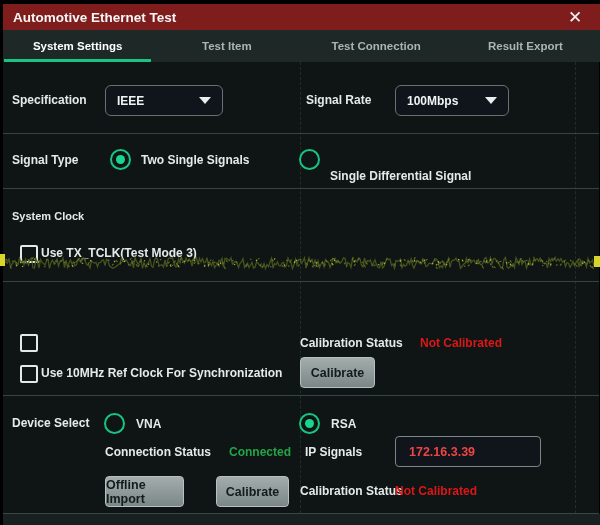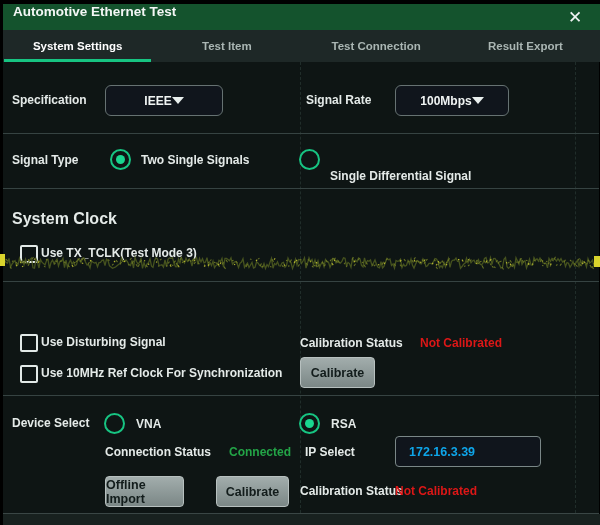--- a/index.html
+++ b/index.html
@@ -4,48 +4,48 @@
 <style>
   html,body{margin:0;padding:0;background:#000;}
   #screen{
     position:relative;width:600px;height:525px;overflow:hidden;
     background:#0e1514;
     font-family:"Liberation Sans","DejaVu Sans",sans-serif;
     -webkit-font-smoothing:antialiased;
   }
   .abs{position:absolute;}
   .label{font-size:12px;font-weight:600;color:#e4eae8;white-space:nowrap;}
-  .section-title{font-size:16px;font-weight:600;color:#e4eae8;white-space:nowrap;}
-  .titlebar{left:3px;top:4px;width:597px;height:26px;background:#14532d;display:flex;}
+  .section-title{font-size:11px;font-weight:600;color:#e4eae8;white-space:nowrap;}
+  .titlebar{left:3px;top:4px;width:597px;height:26px;background:#7f1d1d;display:flex;align-items:center;}
   .titlebar .t{font-size:13.5px;font-weight:bold;color:#f4f7f6;margin-left:10px;}
   .close{position:absolute;right:10px;top:0;height:26px;width:30px;display:flex;align-items:center;justify-content:center;
          color:#eef3f2;font-size:17px;cursor:default;}
   .tabbar{left:3px;top:30px;width:597px;height:32px;background:#1e2827;display:flex;}
   .tab{flex:1 1 0;display:flex;align-items:center;justify-content:center;font-size:11.5px;
        color:#aab6b3;position:relative;font-weight:600;}
   .tab.active{color:#ffffff;font-weight:bold;}
   .tab.active .underline{position:absolute;left:1px;right:1px;bottom:0;height:3px;background:#17c482;}
   .divider{left:3px;width:596px;height:1px;background:#364342;}
   .vline{top:62px;height:451px;width:1px;border-left:1px dashed rgba(140,185,165,0.15);}
   .select{background:#10151c;border:1px solid #667272;border-radius:6px;height:31px;
-          display:flex;align-items:center;justify-content:center;padding:0 11px;box-sizing:border-box;}
+          display:flex;align-items:center;justify-content:space-between;padding:0 11px;box-sizing:border-box;}
   .select .val{font-size:12px;font-weight:600;color:#f0f4f3;}
   .caret{width:0;height:0;border-left:6px solid transparent;border-right:6px solid transparent;border-top:7px solid #e9efee;}
   .radio{width:21px;height:21px;border:2.5px solid #17c482;border-radius:50%;box-sizing:border-box;
          display:flex;align-items:center;justify-content:center;background:transparent;}
   .radio .dot{width:9px;height:9px;border-radius:50%;background:transparent;}
   .radio.sel .dot{background:#19d68f;}
   .checkbox{width:14px;height:14px;border:2px solid #e2e9e7;border-radius:2px;background:transparent;}
   .btn{background:linear-gradient(180deg,#a2adac 0%,#7b8786 100%);border:1px solid #b7c0bf;border-radius:4px;
        height:31px;display:flex;align-items:center;justify-content:center;box-sizing:border-box;
        color:#121c1b;font-size:12.5px;font-weight:bold;}
   .status-red{font-size:12px;font-weight:bold;color:#dc1717;white-space:nowrap;}
   .status-green{font-size:12px;font-weight:bold;color:#23a447;white-space:nowrap;}
   .input{background:#10151c;border:1px solid #7a8787;border-radius:4px;height:31px;box-sizing:border-box;
-         display:flex;align-items:center;padding:0 13px;color:#0ea5e9;font-size:12.5px;font-weight:600;}
+         display:flex;align-items:center;padding:0 13px;color:#ef4444;font-size:12.5px;font-weight:600;}
   .edge-marker{background:#d9d42c;}
   .bottom-band{left:3px;top:514px;width:597px;height:11px;background:#18211f;}
   .blackstrip{background:#000;}
 </style>
 </head>
 <body>
 
 <div id="screen">
 
   <div class="abs blackstrip" style="left:0;top:0;width:600px;height:4px;"></div>
@@ -110,40 +110,39 @@
 
   <svg class="abs" style="left:0;top:252px;" width="600" height="22">
       <path d="M0.0 10.9L1.5 11.7L3.0 6.8L4.5 8.2L6.0 10.4L7.5 11.1L9.0 6.4L10.5 15.2L12.0 12.0L13.5 10.0L15.0 8.6L16.5 14.1L18.0 12.7L19.5 6.3L21.0 11.0L22.5 8.1L24.0 12.9L25.5 7.2L27.0 11.7L28.5 10.9L30.0 7.4L31.5 6.1L33.0 15.8L34.5 16.2L36.0 6.8L37.5 10.4L39.0 16.0L40.5 7.6L42.0 10.1L43.5 11.6L45.0 12.9L46.5 8.6L48.0 7.4L49.5 16.3L51.0 10.4L52.5 8.1L54.0 11.5L55.5 9.1L57.0 7.2L58.5 14.0L60.0 9.4L61.5 9.4L63.0 6.4L64.5 15.7L66.0 8.1L67.5 15.2L69.0 10.7L70.5 8.1L72.0 12.1L73.5 9.9L75.0 13.8L76.5 12.7L78.0 7.0L79.5 8.0L81.0 10.5L82.5 6.5L84.0 6.0L85.5 10.0L87.0 13.0L88.5 12.6L90.0 16.0L91.5 9.1L93.0 10.3L94.5 11.0L96.0 10.3L97.5 14.7L99.0 10.5L100.5 10.3L102.0 8.4L103.5 8.1L105.0 13.7L106.5 7.0L108.0 8.5L109.5 13.9L111.0 14.9L112.5 16.2L114.0 15.7L115.5 15.0L117.0 13.7L118.5 12.5L120.0 11.6L121.5 5.8L123.0 9.1L124.5 9.4L126.0 7.9L127.5 9.8L129.0 13.0L130.5 13.6L132.0 8.4L133.5 16.0L135.0 5.6L136.5 9.5L138.0 11.9L139.5 10.4L141.0 6.5L142.5 16.4L144.0 10.5L145.5 15.1L147.0 12.0L148.5 10.7L150.0 6.9L151.5 14.2L153.0 15.4L154.5 8.4L156.0 5.8L157.5 7.2L159.0 13.3L160.5 13.2L162.0 12.8L163.5 15.1L165.0 8.0L166.5 14.6L168.0 7.4L169.5 5.9L171.0 6.4L172.5 5.7L174.0 11.4L175.5 14.6L177.0 14.8L178.5 7.1L180.0 10.9L181.5 6.1L183.0 8.6L184.5 10.9L186.0 6.2L187.5 9.4L189.0 8.0L190.5 8.8L192.0 14.2L193.5 7.0L195.0 7.3L196.5 5.5L198.0 12.4L199.5 6.4L201.0 9.9L202.5 6.7L204.0 10.8L205.5 10.1L207.0 5.6L208.5 13.8L210.0 10.5L211.5 13.6L213.0 9.2L214.5 15.7L216.0 13.4L217.5 12.5L219.0 8.4L220.5 9.5L222.0 6.3L223.5 15.2L225.0 6.4L226.5 6.3L228.0 7.5L229.5 8.8L231.0 5.8L232.5 12.1L234.0 10.3L235.5 9.6L237.0 11.4L238.5 15.5L240.0 11.3L241.5 10.1L243.0 6.8L244.5 15.4L246.0 12.8L247.5 11.0L249.0 15.5L250.5 13.0L252.0 10.5L253.5 16.1L255.0 15.2L256.5 10.1L258.0 11.0L259.5 13.2L261.0 14.2L262.5 15.6L264.0 11.5L265.5 16.4L267.0 12.5L268.5 14.6L270.0 10.3L271.5 6.3L273.0 16.2L274.5 11.6L276.0 12.7L277.5 9.8L279.0 13.8L280.5 14.1L282.0 11.0L283.5 10.4L285.0 15.2L286.5 13.4L288.0 6.1L289.5 9.6L291.0 10.6L292.5 16.4L294.0 12.7L295.5 7.2L297.0 12.9L298.5 7.4L300.0 7.7L301.5 11.3L303.0 9.0L304.5 5.7L306.0 16.1L307.5 11.2L309.0 5.9L310.5 9.8L312.0 7.5L313.5 12.7L315.0 8.1L316.5 13.6L318.0 8.9L319.5 15.5L321.0 12.1L322.5 9.8L324.0 14.6L325.5 7.5L327.0 9.3L328.5 10.1L330.0 15.3L331.5 11.8L333.0 6.4L334.5 7.3L336.0 10.8L337.5 8.3L339.0 9.9L340.5 11.1L342.0 9.1L343.5 5.8L345.0 6.2L346.5 13.7L348.0 10.5L349.5 11.6L351.0 15.4L352.5 6.7L354.0 10.0L355.5 8.0L357.0 9.8L358.5 5.9L360.0 6.9L361.5 13.5L363.0 14.9L364.5 5.8L366.0 11.4L367.5 8.6L369.0 9.3L370.5 8.0L372.0 13.6L373.5 10.9L375.0 8.0L376.5 12.4L378.0 15.3L379.5 15.9L381.0 9.7L382.5 15.9L384.0 14.3L385.5 10.0L387.0 6.4L388.5 7.8L390.0 7.0L391.5 13.5L393.0 12.0L394.5 16.1L396.0 8.5L397.5 9.4L399.0 9.0L400.5 7.3L402.0 15.6L403.5 12.3L405.0 14.2L406.5 13.3L408.0 8.5L409.5 11.9L411.0 7.0L412.5 13.3L414.0 16.1L415.5 12.2L417.0 9.2L418.5 9.2L420.0 11.6L421.5 11.7L423.0 6.9L424.5 9.8L426.0 14.6L427.5 13.7L429.0 11.3L430.5 11.3L432.0 12.2L433.5 9.7L435.0 6.5L436.5 7.1L438.0 9.7L439.5 15.6L441.0 13.8L442.5 15.7L444.0 10.4L445.5 15.0L447.0 10.4L448.5 6.4L450.0 15.3L451.5 9.3L453.0 8.2L454.5 8.2L456.0 6.1L457.5 9.4L459.0 9.3L460.5 16.3L462.0 14.5L463.5 12.3L465.0 11.4L466.5 6.1L468.0 10.6L469.5 7.2L471.0 10.8L472.5 8.9L474.0 8.2L475.5 11.2L477.0 11.8L478.5 7.9L480.0 12.0L481.5 12.8L483.0 10.9L484.5 6.5L486.0 5.5L487.5 10.9L489.0 10.5L490.5 5.5L492.0 12.3L493.5 6.6L495.0 6.5L496.5 8.9L498.0 10.3L499.5 12.9L501.0 16.1L502.5 15.1L504.0 7.3L505.5 5.5L507.0 14.8L508.5 16.4L510.0 14.8L511.5 13.8L513.0 11.8L514.5 15.6L516.0 5.7L517.5 8.9L519.0 12.3L520.5 6.2L522.0 12.4L523.5 9.6L525.0 8.8L526.5 15.9L528.0 12.1L529.5 7.1L531.0 13.0L532.5 13.3L534.0 5.6L535.5 8.2L537.0 6.8L538.5 9.1L540.0 6.1L541.5 8.3L543.0 11.0L544.5 11.4L546.0 11.3L547.5 15.9L549.0 6.5L550.5 9.4L552.0 6.4L553.5 7.1L555.0 7.1L556.5 9.1L558.0 6.7L559.5 9.1L561.0 6.6L562.5 10.0L564.0 8.9L565.5 14.5L567.0 10.6L568.5 11.2L570.0 15.3L571.5 12.9L573.0 9.4L574.5 13.6L576.0 10.6L577.5 8.3L579.0 14.1L580.5 8.3L582.0 12.3L583.5 10.2L585.0 10.6L586.5 15.0L588.0 6.7L589.5 11.0L591.0 10.1L592.5 8.0L594.0 14.1L595.5 13.1L597.0 7.7L598.5 13.5L600.0 6.6" fill="none" stroke="#49551f" stroke-width="1.3" opacity="0.95"></path>
       <path d="M0 13.1 l1.5 -2.6M2 7.0 l1.5 -0.3M4 7.2 l1.5 -0.0M6 7.1 l1.5 1.7M10 14.7 l1.5 1.8M12 9.4 l1.5 -0.7M16 10.1 l1.5 1.7M22 11.2 l1.5 -1.6M24 8.9 l1.5 2.7M28 13.7 l1.5 -2.4M32 7.1 l1.5 -1.9M38 9.0 l1.5 -0.2M44 14.1 l1.5 1.0M46 8.0 l1.5 -1.0M54 12.4 l1.5 -1.2M56 10.1 l1.5 -1.5M60 9.5 l1.5 -1.1M64 9.8 l1.5 1.2M68 13.5 l1.5 1.5M74 10.8 l1.5 -0.4M76 9.9 l1.5 -1.5M78 8.2 l1.5 -2.0M80 9.7 l1.5 -2.4M82 7.6 l1.5 -2.0M84 7.6 l1.5 0.6M88 12.1 l1.5 -2.1M90 9.0 l1.5 -0.1M108 7.8 l1.5 0.8M112 13.3 l1.5 -1.3M116 8.0 l1.5 2.1M120 12.4 l1.5 -2.4M122 8.1 l1.5 1.9M124 8.6 l1.5 0.7M128 13.1 l1.5 -0.9M130 7.9 l1.5 -1.9M132 11.7 l1.5 -3.0M136 12.3 l1.5 2.2M138 14.8 l1.5 -2.5M140 10.4 l1.5 -2.3M146 13.4 l1.5 1.6M158 13.9 l1.5 0.4M160 8.1 l1.5 -1.2M166 13.9 l1.5 0.0M168 11.5 l1.5 -1.9M170 12.6 l1.5 0.2M172 13.6 l1.5 -0.5M174 10.6 l1.5 -2.0M176 10.8 l1.5 2.7M180 8.0 l1.5 -2.9M182 10.8 l1.5 -1.2M188 9.2 l1.5 -2.7M190 8.9 l1.5 0.3M192 8.9 l1.5 -1.5M194 12.0 l1.5 -2.1M198 10.8 l1.5 1.4M204 12.7 l1.5 1.0M208 11.2 l1.5 -1.7M210 8.6 l1.5 -1.0M214 10.3 l1.5 0.3M216 10.8 l1.5 0.9M218 12.1 l1.5 2.6M222 12.5 l1.5 -2.3M224 14.6 l1.5 2.3M226 7.8 l1.5 2.5M232 8.8 l1.5 -0.4M236 9.1 l1.5 2.2M246 14.9 l1.5 -2.9M250 7.0 l1.5 0.5M258 7.1 l1.5 -1.0M260 14.1 l1.5 -2.7M262 14.8 l1.5 -0.8M270 14.6 l1.5 0.5M272 7.2 l1.5 2.6M282 13.5 l1.5 1.4M286 8.2 l1.5 0.5M288 14.1 l1.5 -0.2M290 10.3 l1.5 -2.9M298 14.5 l1.5 -2.1M300 7.1 l1.5 1.1M306 10.9 l1.5 2.4M308 7.2 l1.5 2.1M312 14.0 l1.5 1.3M314 13.2 l1.5 1.0M316 13.2 l1.5 1.7M318 14.3 l1.5 -1.8M322 9.9 l1.5 2.0M324 14.1 l1.5 -1.6M326 8.4 l1.5 2.0M330 9.2 l1.5 -1.9M332 7.2 l1.5 -1.0M334 7.9 l1.5 -2.1M336 8.5 l1.5 2.1M338 8.6 l1.5 2.6M344 12.2 l1.5 -1.7M346 14.6 l1.5 -1.0M352 7.6 l1.5 -2.3M354 14.0 l1.5 -2.2M358 8.1 l1.5 -1.9M362 10.8 l1.5 -0.8M364 12.7 l1.5 2.6M366 10.7 l1.5 1.6M372 13.2 l1.5 -0.5M374 14.1 l1.5 -1.5M382 12.7 l1.5 -2.9M386 7.9 l1.5 -1.4M394 11.4 l1.5 2.6M400 12.6 l1.5 1.9M404 7.2 l1.5 2.0M408 9.1 l1.5 0.5M412 8.2 l1.5 2.2M414 7.1 l1.5 -1.8M416 9.9 l1.5 -1.7M418 9.4 l1.5 0.8M422 7.5 l1.5 2.3M424 11.6 l1.5 -1.9M426 8.5 l1.5 -1.3M434 7.6 l1.5 1.6M436 14.8 l1.5 2.1M438 13.2 l1.5 -2.6M440 11.6 l1.5 -2.1M442 8.5 l1.5 2.6M444 12.8 l1.5 -1.2M446 10.9 l1.5 -1.2M448 9.1 l1.5 -2.9M458 7.9 l1.5 -0.3M464 14.4 l1.5 -0.7M466 10.4 l1.5 -1.1M468 14.0 l1.5 -1.2M470 9.1 l1.5 -1.4M476 9.7 l1.5 -1.9M478 11.9 l1.5 -1.5M480 9.8 l1.5 -0.4M482 13.6 l1.5 2.9M484 8.3 l1.5 2.9M486 9.9 l1.5 0.7M490 11.5 l1.5 1.8M492 14.3 l1.5 1.2M494 14.8 l1.5 0.9M496 10.3 l1.5 -2.3M498 11.6 l1.5 -2.2M500 9.7 l1.5 -0.6M502 14.9 l1.5 2.6M506 11.8 l1.5 -0.0M508 11.2 l1.5 -1.4M510 8.2 l1.5 2.3M512 14.9 l1.5 -2.1M516 10.0 l1.5 0.2M518 11.4 l1.5 -2.5M520 8.3 l1.5 -2.1M522 8.0 l1.5 2.5M526 8.2 l1.5 0.6M528 11.2 l1.5 1.9M534 8.0 l1.5 1.2M540 10.1 l1.5 -2.9M542 13.5 l1.5 0.2M544 12.1 l1.5 -1.3M546 9.5 l1.5 -0.2M548 12.1 l1.5 -1.6M550 14.4 l1.5 -2.6M552 7.5 l1.5 1.7M554 7.4 l1.5 -2.6M556 13.4 l1.5 -0.8M560 13.6 l1.5 -2.0M564 10.3 l1.5 -2.6M570 8.0 l1.5 1.4M574 11.3 l1.5 1.5M576 13.2 l1.5 1.4M578 8.3 l1.5 -1.9M580 12.3 l1.5 1.8M582 8.5 l1.5 1.7M586 12.1 l1.5 -0.6M588 8.0 l1.5 1.6M590 12.9 l1.5 2.8M592 14.3 l1.5 2.7M596 11.9 l1.5 -2.7M600 8.6 l1.5 -2.5" fill="none" stroke="#6f7a26" stroke-width="1.1" opacity="0.9"></path>
       <path d="M16 13.1 l1.2 0.3M20 10.6 l1.2 -0.5M22 14.3 l1.2 0.5M28 7.6 l1.2 1.0M34 7.7 l1.2 -1.1M38 11.0 l1.2 -1.9M72 13.0 l1.2 2.0M82 11.6 l1.2 -0.7M90 8.4 l1.2 0.5M114 9.0 l1.2 1.2M124 9.7 l1.2 -0.3M144 8.8 l1.2 0.0M148 12.6 l1.2 -0.9M156 9.9 l1.2 0.3M170 13.0 l1.2 1.7M178 13.3 l1.2 1.9M184 9.7 l1.2 -0.8M194 9.0 l1.2 -0.9M204 13.7 l1.2 0.7M208 13.6 l1.2 -1.1M218 11.9 l1.2 1.3M220 11.8 l1.2 -1.4M234 12.8 l1.2 -0.6M256 9.1 l1.2 -1.4M274 7.6 l1.2 -1.3M284 12.7 l1.2 1.0M294 10.8 l1.2 -1.4M296 7.9 l1.2 1.3M310 9.2 l1.2 0.0M316 10.2 l1.2 1.2M332 11.2 l1.2 1.9M334 8.8 l1.2 -0.7M354 8.9 l1.2 1.1M378 13.1 l1.2 -0.6M384 12.0 l1.2 -1.5M400 9.6 l1.2 -1.7M414 7.7 l1.2 1.9M420 9.9 l1.2 0.9M424 8.9 l1.2 -1.4M432 10.9 l1.2 1.3M436 13.3 l1.2 -1.3M438 9.1 l1.2 1.6M446 12.2 l1.2 0.9M458 7.7 l1.2 -0.3M462 7.6 l1.2 1.9M468 7.9 l1.2 -0.5M476 10.9 l1.2 0.7M486 9.9 l1.2 -1.4M490 8.6 l1.2 -1.5M506 10.6 l1.2 0.1M510 11.6 l1.2 1.8M528 12.6 l1.2 -1.5M532 11.8 l1.2 0.6M542 9.0 l1.2 -0.0M550 12.6 l1.2 -1.0M582 10.7 l1.2 1.3M584 9.6 l1.2 1.0M594 11.7 l1.2 -1.9" fill="none" stroke="#c3c432" stroke-width="1.1" opacity="0.9"></path>
     </svg>
   <div class="abs edge-marker" style="left:0;top:254px;width:5px;height:12px;"></div>
   <div class="abs edge-marker" style="left:594px;top:256px;width:6px;height:11px;"></div>
 
   <div class="abs checkbox" style="left:20px;top:334px;"></div>
-  <div class="abs label" style="left:41px;top:335px;">Use Disturbing Signal</div>
   <div class="abs checkbox" style="left:20px;top:365px;"></div>
   <div class="abs label" style="left:41px;top:366px;">Use 10MHz Ref Clock For Synchronization</div>
   <div class="abs label" style="left:300px;top:336px;">Calibration Status</div>
   <div class="abs status-red" style="left:420px;top:336px;">Not Calibrated</div>
   <div class="abs btn" style="left:300px;top:357px;width:75px;">Calibrate</div>
 
   <div class="abs label" style="left:12px;top:416px;">Device Select</div>
   <div class="abs radio" style="left:104px;top:413px;">
       <div class="dot"></div>
     </div>
   <div class="abs label" style="left:136px;top:417px;">VNA</div>
   <div class="abs radio sel" style="left:299px;top:413px;">
       <div class="dot"></div>
     </div>
   <div class="abs label" style="left:331px;top:417px;">RSA</div>
 
   <div class="abs label" style="left:105px;top:445px;">Connection Status</div>
   <div class="abs status-green" style="left:229px;top:445px;">Connected</div>
-  <div class="abs label" style="left:305px;top:445px;">IP Select</div>
+  <div class="abs label" style="left:305px;top:445px;">IP Signals</div>
   <div class="abs input" style="left:395px;top:436px;width:146px;">
     <span>172.16.3.39</span>
   </div>
 
   <div class="abs btn" style="left:105px;top:476px;width:79px;">Offline Import</div>
   <div class="abs btn" style="left:216px;top:476px;width:73px;">Calibrate</div>
   <div class="abs label" style="left:300px;top:484px;">Calibration Status</div>
   <div class="abs status-red" style="left:395px;top:484px;">Not Calibrated</div>
 
 </div>

